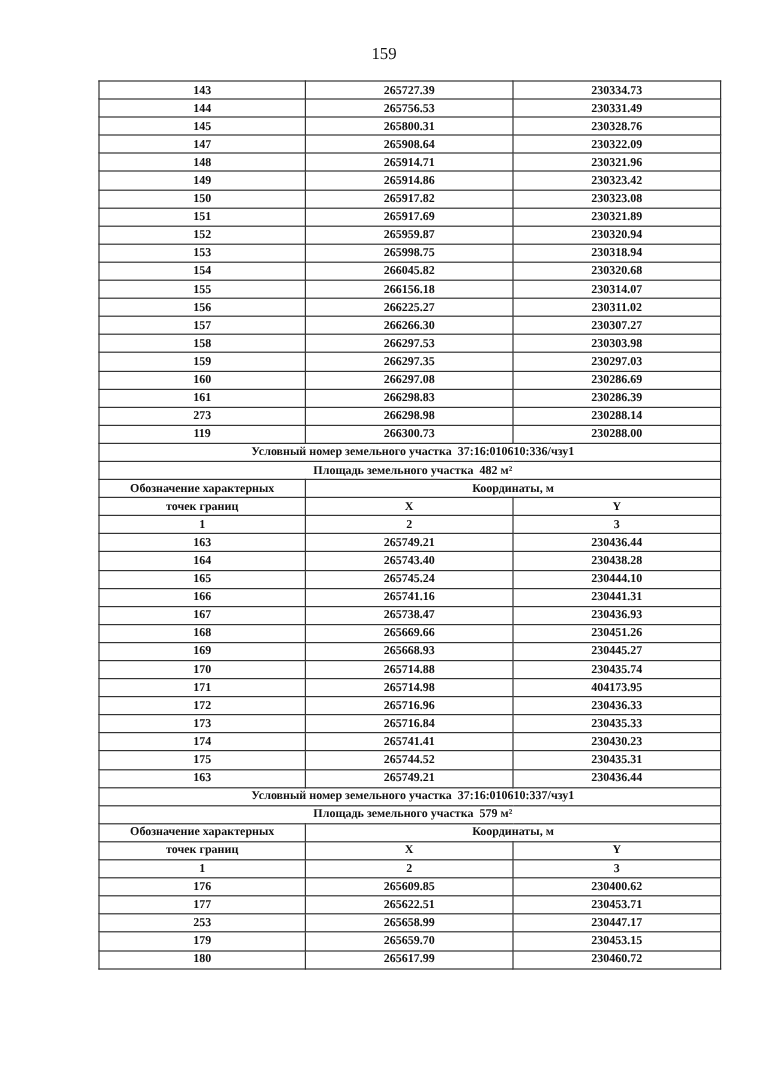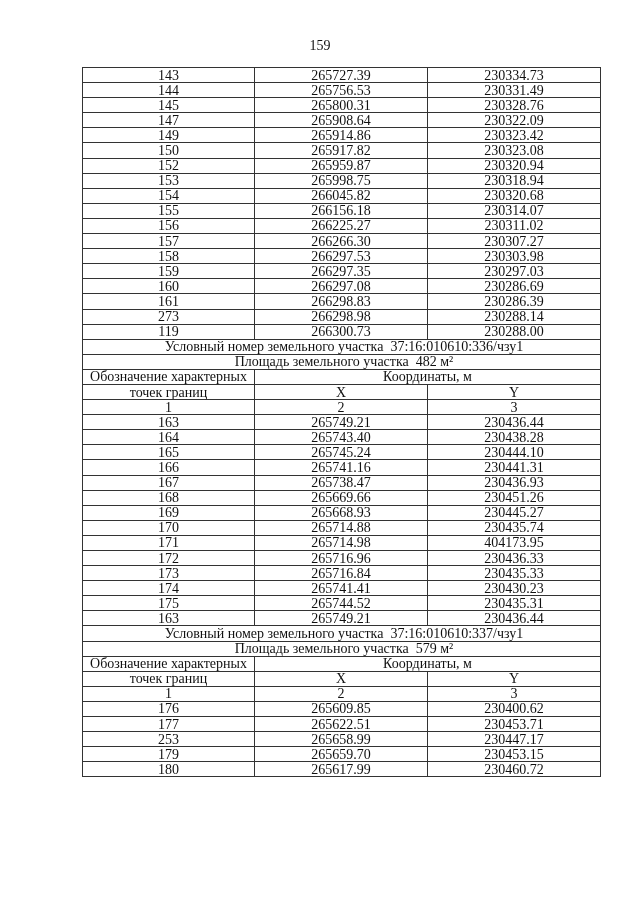--- a/index.html
+++ b/index.html
@@ -1,18 +1,18 @@
 <!DOCTYPE html>
 <html><head>
 <meta charset="utf-8">
 <style>
   html, body { margin:0; padding:0; background:#ffffff; }
   body { width:640px; height:905px; position:relative; font-family:"Liberation Serif", serif; color:#111; overflow:hidden; }
   .page-num { position:absolute; top:38px; left:0; width:640px; text-align:center; font-size:14px; }
-  table.coords { position:absolute; top:67px; left:82px; width:518px; border-collapse:collapse; font-size:14px; table-layout:fixed; }
+  table.coords { position:absolute; top:67px; left:82px; width:518px; border-collapse:collapse; font-size:10px; table-layout:fixed;font-weight:bold; }
   table.coords td { border:1px solid #333; padding:0; height:14.1px; line-height:13px; text-align:center; white-space:nowrap; overflow:hidden; }
   table.coords col.c1 { width:172px; }
   table.coords col.c2 { width:173px; }
   table.coords col.c3 { width:173px; }
   td.info { text-align:center; padding-left:5px !important; }
 </style>
 </head>
 <body>
 
 <div class="page-num">159</div>
@@ -38,28 +38,38 @@
         <td>145</td>
         <td>265800.31</td>
         <td>230328.76</td>
       </tr>
       <tr>
         <td>147</td>
         <td>265908.64</td>
         <td>230322.09</td>
       </tr>
       <tr>
+        <td>148</td>
+        <td>265914.71</td>
+        <td>230321.96</td>
+      </tr>
+      <tr>
         <td>149</td>
         <td>265914.86</td>
         <td>230323.42</td>
       </tr>
       <tr>
         <td>150</td>
         <td>265917.82</td>
         <td>230323.08</td>
+      </tr>
+      <tr>
+        <td>151</td>
+        <td>265917.69</td>
+        <td>230321.89</td>
       </tr>
       <tr>
         <td>152</td>
         <td>265959.87</td>
         <td>230320.94</td>
       </tr>
       <tr>
         <td>153</td>
         <td>265998.75</td>
         <td>230318.94</td>

